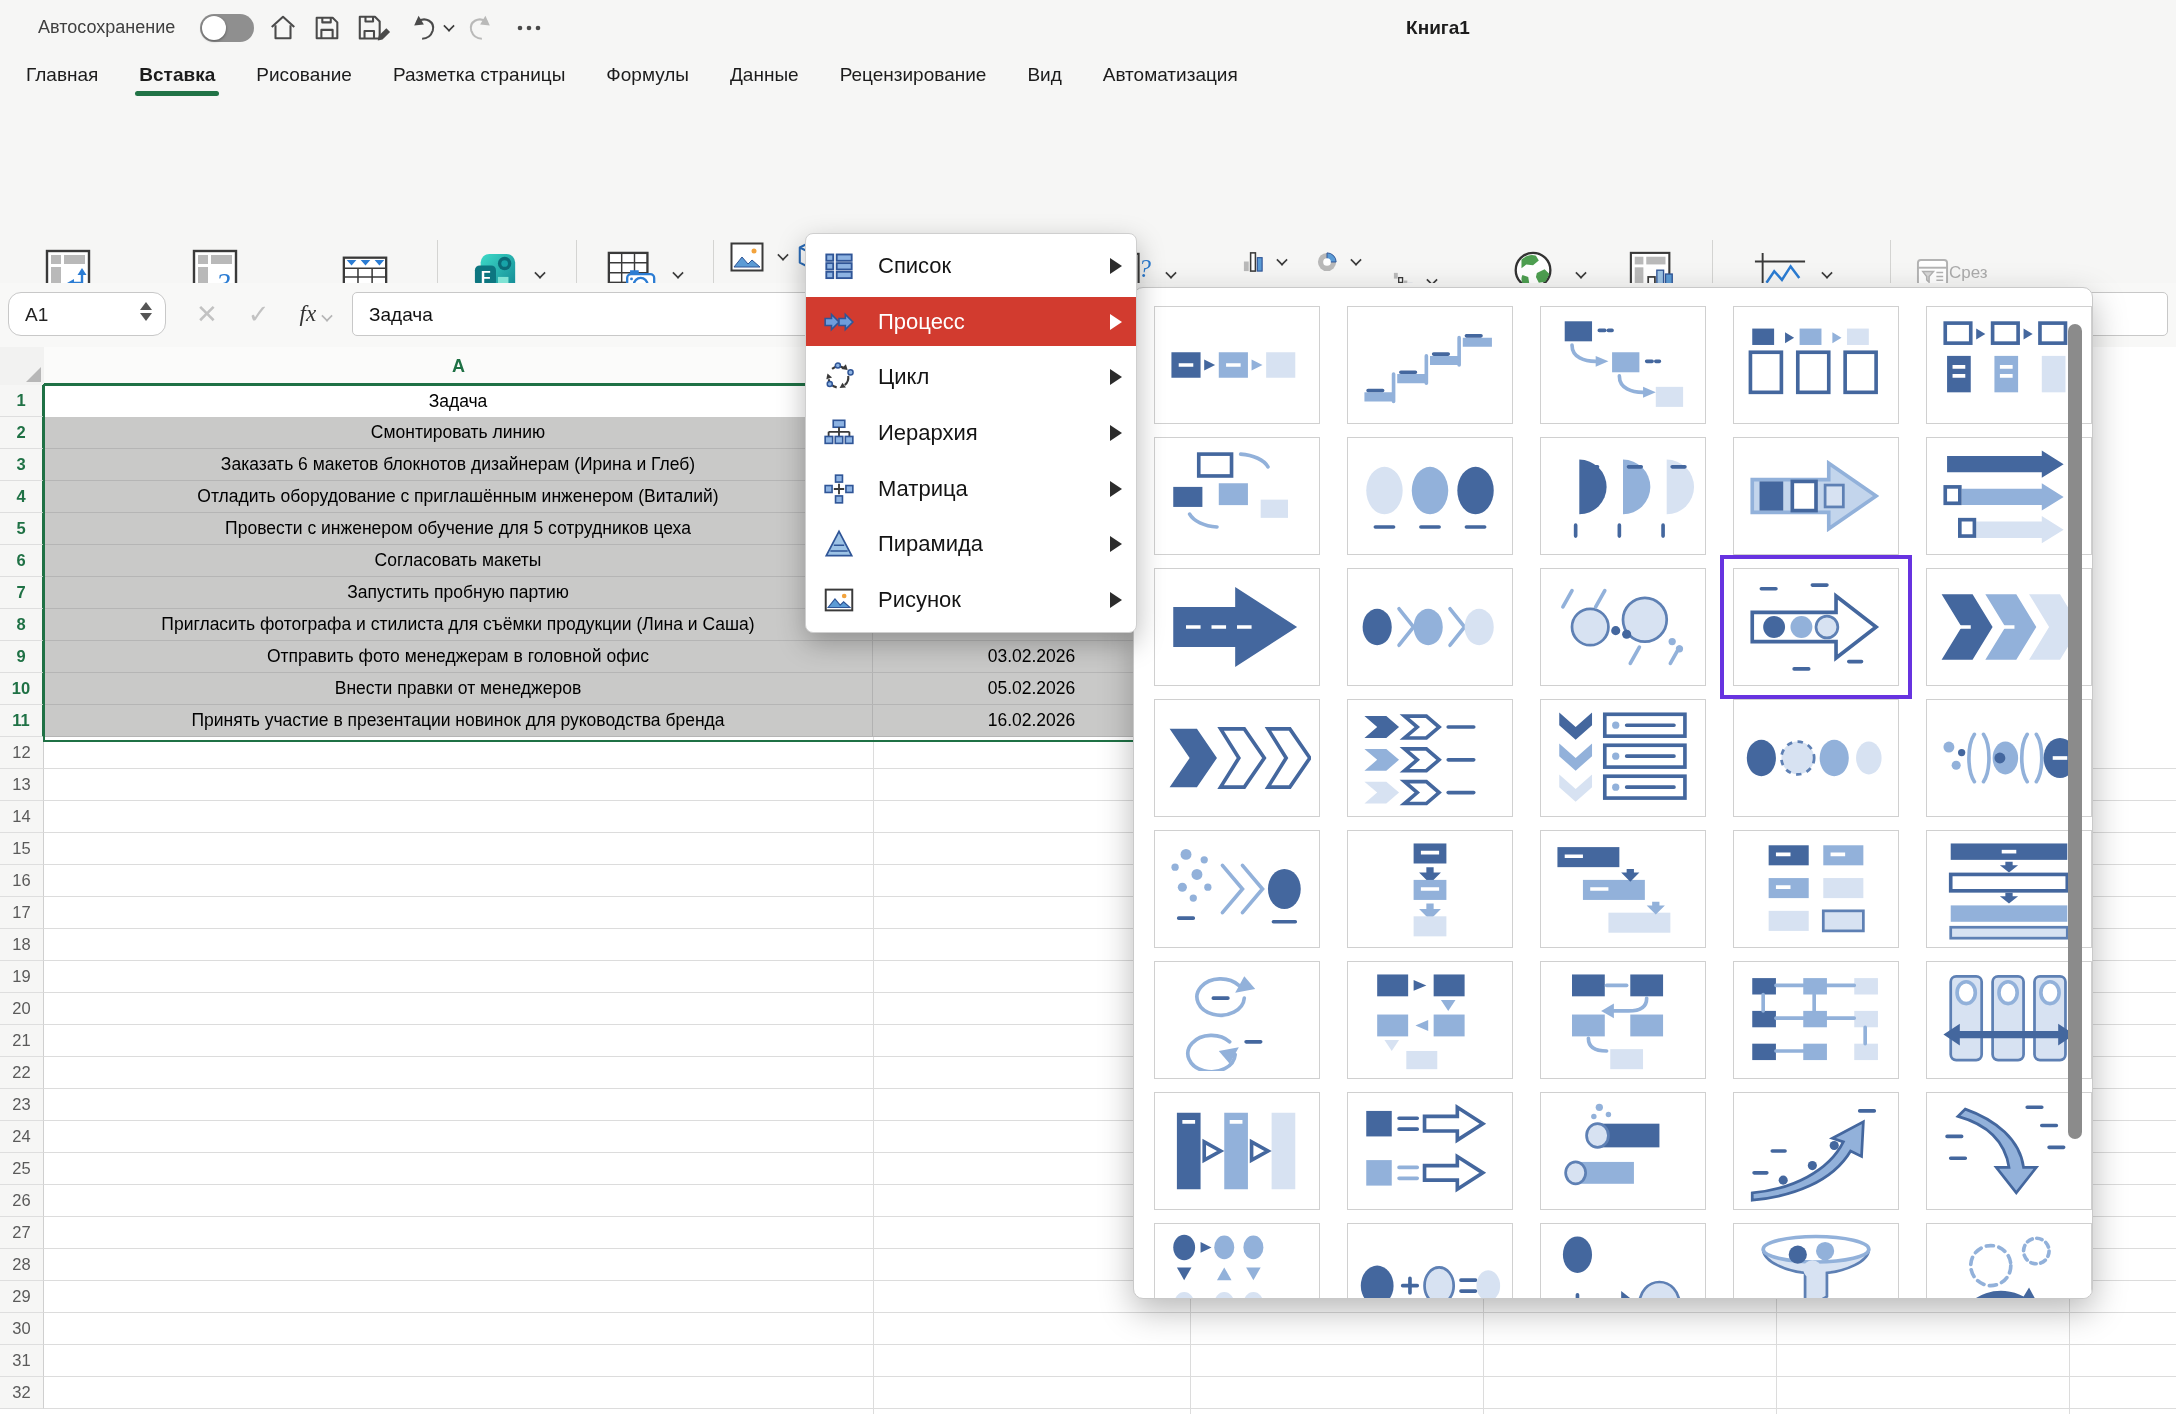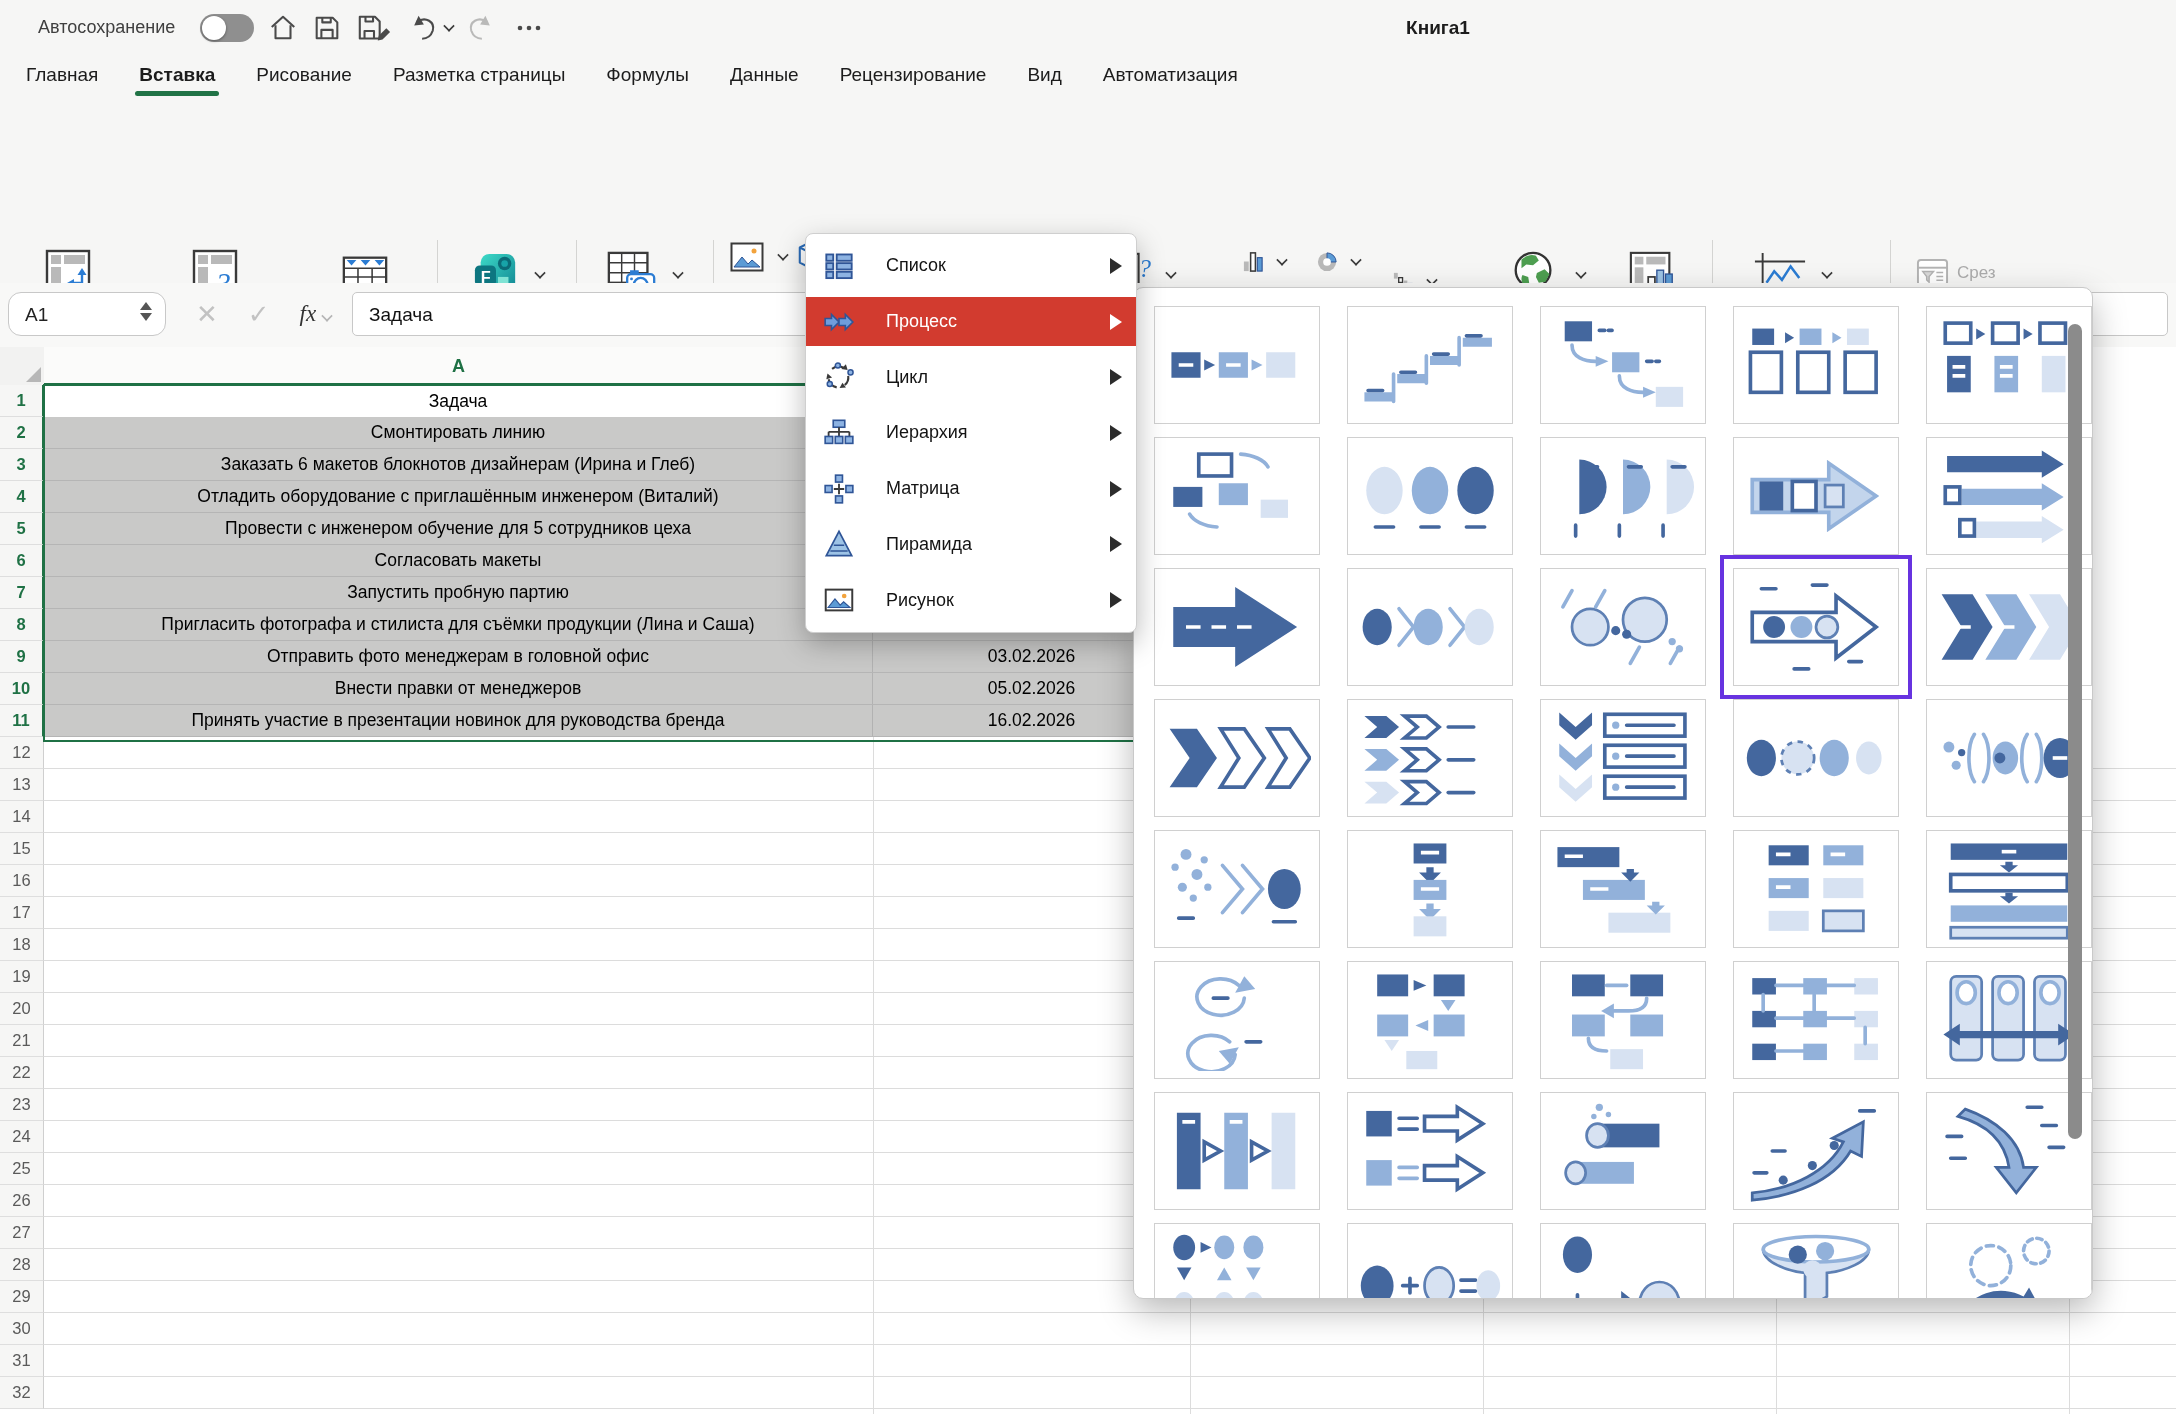--- a/index.html
+++ b/index.html
@@ -22,21 +22,21 @@
   .tab.active::after{content:"";position:absolute;left:-4px;right:-4px;bottom:2px;height:5px;border-radius:3px;background:#217346;}
   
   #ribbon{left:0;top:98px;width:2176px;height:185px;background:#f6f6f5;border-bottom:1px solid #d8d8d8;}
   .rbtn{position:absolute;top:138px;display:flex;flex-direction:column;align-items:center;}
   .rbtn .icw{height:78px;display:flex;align-items:center;justify-content:center;}
   .rlbl{font-size:15px;line-height:19px;text-align:center;white-space:pre-line;color:#1f1f1f;}
   .rlbl.gray{color:#ababab;}
   .vdiv{position:absolute;top:142px;width:1px;height:118px;background:#d4d4d2;}
   .smbtn{position:absolute;display:flex;align-items:center;}
   .pressed{background:#c6c6c5;border-radius:5px;padding:3px 6px;}
-  .hbtn{position:absolute;display:flex;align-items:center;gap:8px;font-size:16px;color:#ababab;}
+  .hbtn{position:absolute;display:flex;align-items:center;font-size:16px;color:#ababab;}
   
   #fbar{left:0;top:283px;width:2176px;height:64px;background:#f8f8f7;border-bottom:1px solid #cfcfcf;}
   #namebox{left:8px;top:9px;width:158px;height:44px;background:#fff;border:1px solid #c8c8c8;border-radius:13px;font-size:19px;color:#222;line-height:44px;padding-left:16px;box-sizing:border-box;}
   .stepper{left:140px;top:19px;display:flex;flex-direction:column;gap:3px;}
   .stepper i{width:0;height:0;border-left:6px solid transparent;border-right:6px solid transparent;}
   .stepper .up{border-bottom:8px solid #555;}
   .stepper .dn{border-top:8px solid #555;}
   .fxbtns{left:196px;top:9px;height:44px;display:flex;align-items:center;gap:30px;}
   .xmark{font-size:26px;color:#c2c2c2;}
   .checkm{font-size:26px;color:#c2c2c2;}
@@ -58,21 +58,21 @@
   .drow.first{background:#fff;border-bottom:none;}
   .drow .ta{width:829px;border-right:1px solid #b2b2b2;display:flex;align-items:center;justify-content:center;font-size:17.5px;color:#000;white-space:nowrap;overflow:hidden;box-sizing:border-box;}
   .drow .tb{width:317px;display:flex;align-items:center;justify-content:center;font-size:17.5px;color:#000;}
   #rangebrd{left:43px;top:37px;width:1147px;height:354px;border:2.5px solid #1f7145;pointer-events:none;z-index:5;}
   .vline{top:0;width:1px;height:1067px;background:#dcdcdc;}
   #gridlines{left:44px;top:390px;width:2132px;height:677px;background:repeating-linear-gradient(to bottom,transparent 0 31px,#dcdcdc 31px 32px);}
   
   #samenu{left:805px;top:233px;width:332px;height:400px;background:#fff;border:1px solid #cfcfcf;border-radius:8px;box-shadow:0 10px 28px rgba(0,0,0,.28);z-index:60;display:flex;flex-direction:column;justify-content:space-around;padding:4px 0;box-sizing:border-box;}
   .mi{display:flex;align-items:center;height:49px;padding:0 14px 0 18px;}
   .mi .mico{width:30px;height:30px;flex:0 0 30px;display:flex;align-items:center;}
-  .mi .mlbl{font-size:18px;color:#141414;margin-left:32px;flex:1;}
+  .mi .mlbl{font-size:22px;color:#141414;margin-left:24px;flex:1;}
   .mi .marr{width:0;height:0;border-top:8px solid transparent;border-bottom:8px solid transparent;border-left:12px solid #2c2c2c;}
   .mi.sel{background:#d23b2f;}
   .mi.sel .mlbl{color:#fff;}
   .mi.sel .marr{border-left-color:#fff;}
   
   #gallery{left:1133px;top:287px;width:958px;height:1010px;background:#fff;border:1px solid #c9c9c9;border-radius:10px;box-shadow:0 12px 34px rgba(0,0,0,.28);z-index:50;overflow:hidden;}
   #gtiles{position:absolute;left:20px;top:18px;display:grid;grid-template-columns:repeat(5,166px);grid-auto-rows:118px;column-gap:27px;row-gap:13px;}
   .tile{border:1px solid #d0d0d0;background:#fff;display:flex;align-items:center;justify-content:center;box-sizing:border-box;}
   .tile.sel{outline:4px solid #6733e0;outline-offset:9px;}
   #gscroll{left:934px;top:36px;width:14px;height:815px;border-radius:7px;background:#8b8b8b;}

